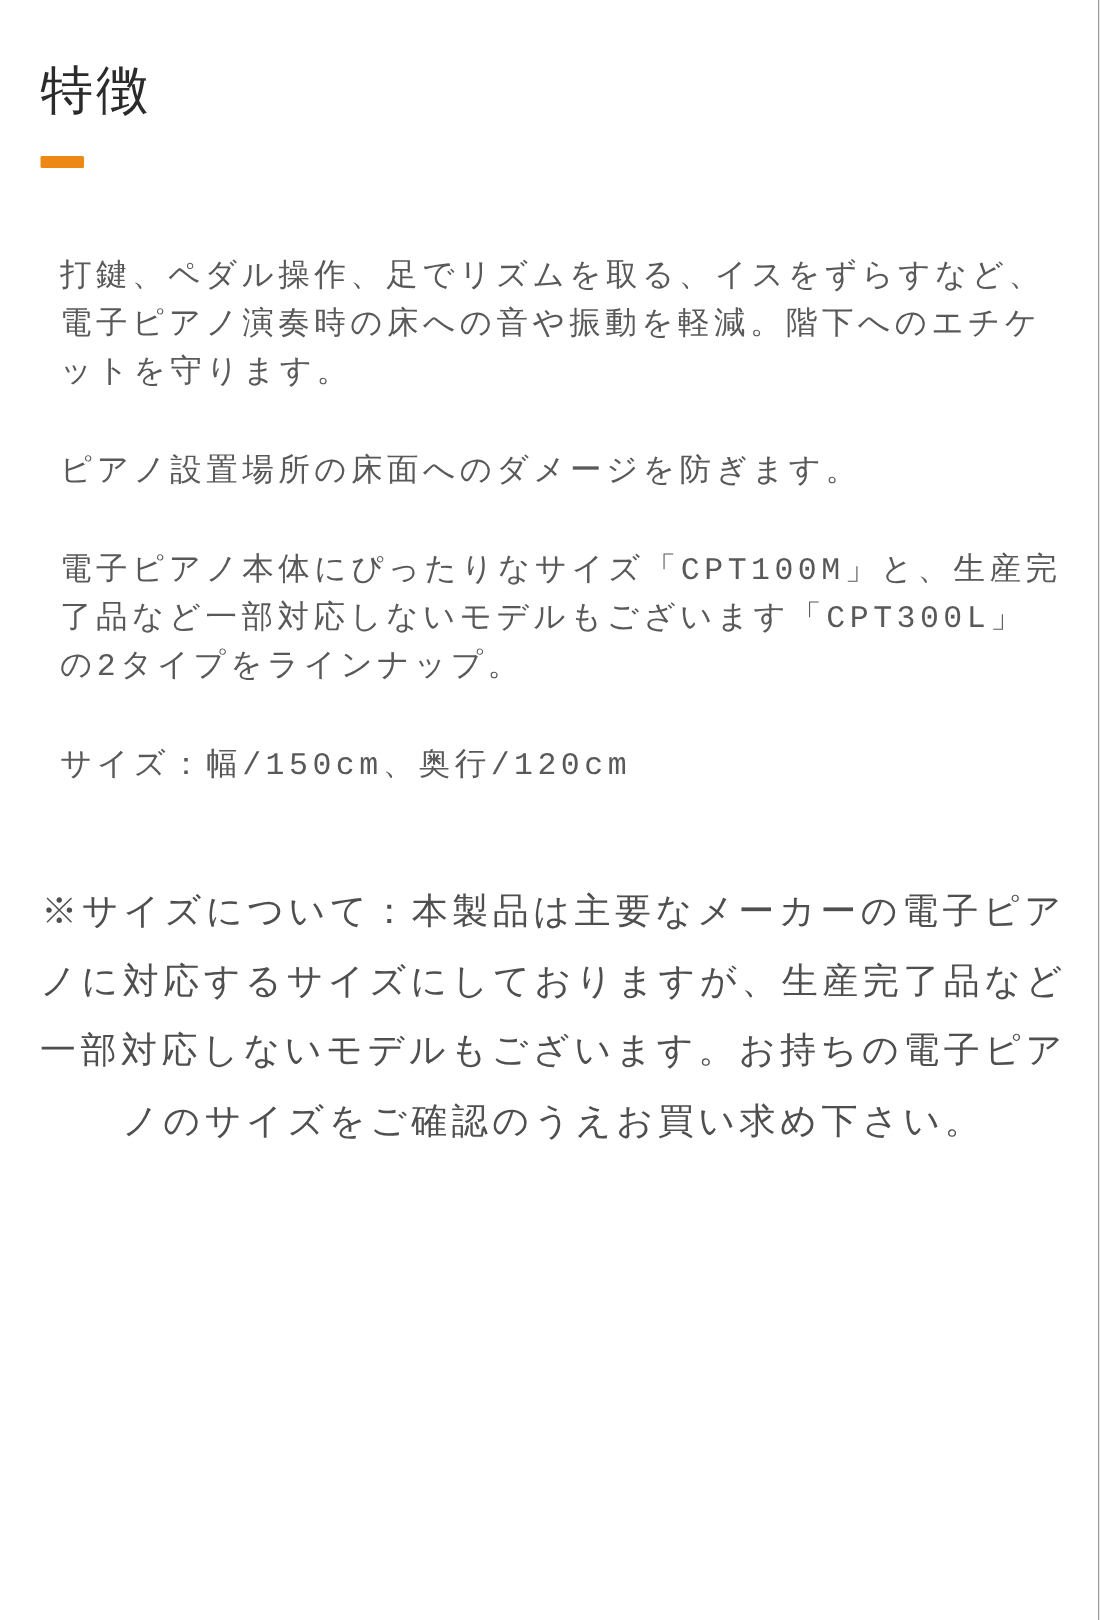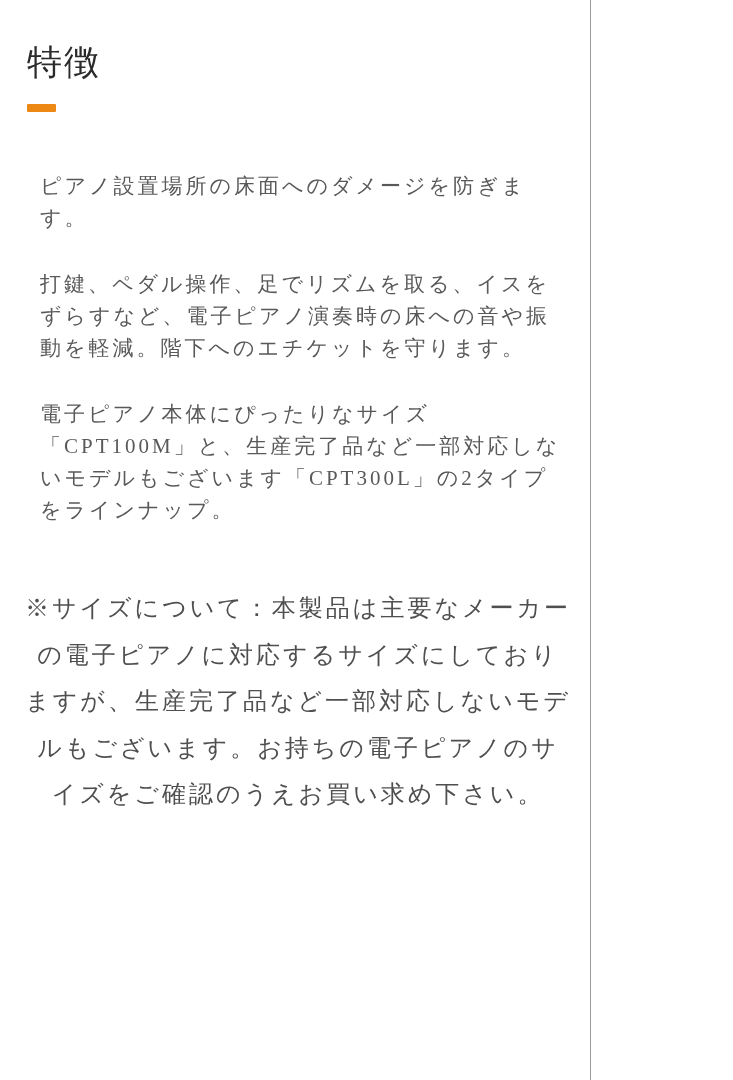--- a/index.html
+++ b/index.html
@@ -3,26 +3,26 @@
 <meta charset="utf-8">
 <style>
   * { box-sizing: border-box; }
   html, body {
     margin: 0;
     padding: 0;
     background: #ffffff;
   }
   .page {
     position: relative;
-    width: 591px;
+    width: 733px;
     height: 1080px;
     background: #ffffff;
     border-right: 1px solid #9a9a9a;
     overflow: hidden;
-    font-family: Liberation Serif, serif;
+    font-family: Liberation Mono, monospace;
   }
   .section-title {
     margin: 44px 0 0 27px;
     font-size: 35px;
     line-height: 38px;
     font-weight: 500;
     letter-spacing: 2px;
     color: #2b2b2b;
   }
   .accent-bar {
@@ -61,22 +61,23 @@
 </head>
 <body>
 
 <div class="page">
 
   <h1 class="section-title">特徴</h1>
 
   <div class="accent-bar" style="background: rgb(238, 136, 21);"></div>
 
   <div class="features">
+    <p>打鍵、ペダル操作、足でリズムを取る、イスをずらすなど、電子ピアノ演奏時の床への音や振動を軽減。階下へのエチケットを守ります。</p>
     <p>ピアノ設置場所の床面へのダメージを防ぎます。</p>
-    <p>打鍵、ペダル操作、足でリズムを取る、イスをずらすなど、電子ピアノ演奏時の床への音や振動を軽減。階下へのエチケットを守ります。</p>
     <p>電子ピアノ本体にぴったりなサイズ「CPT100M」と、生産完了品など一部対応しないモデルもございます「CPT300L」の2タイプをラインナップ。</p>
+    <p>サイズ：幅/150cm、奥行/120cm</p>
   </div>
 
   <div class="notes">
     <p>※サイズについて：本製品は主要なメーカーの電子ピアノに対応するサイズにしておりますが、生産完了品など一部対応しないモデルもございます。お持ちの電子ピアノのサイズをご確認のうえお買い求め下さい。</p>
   </div>
 
 </div>
 
 </body></html>

